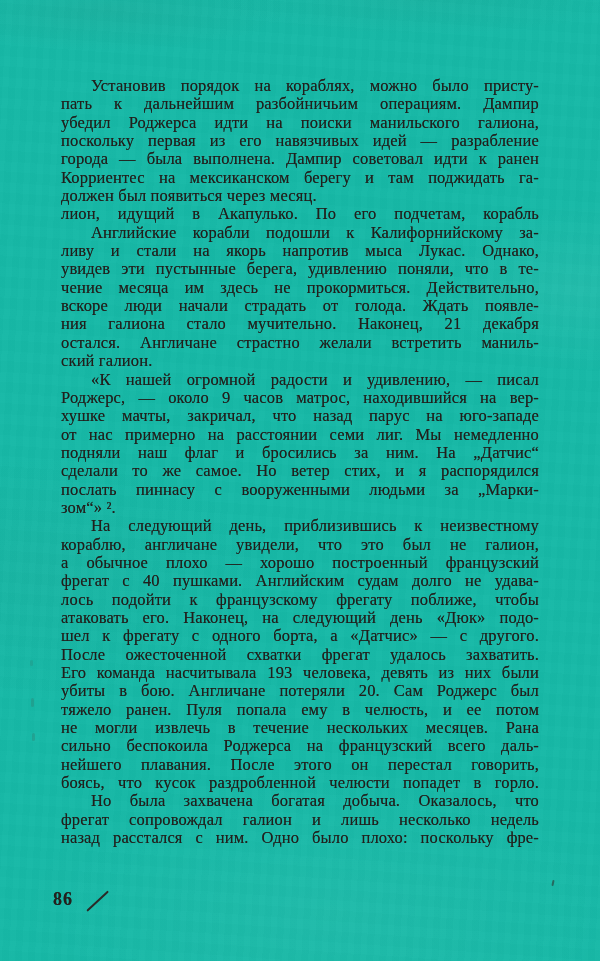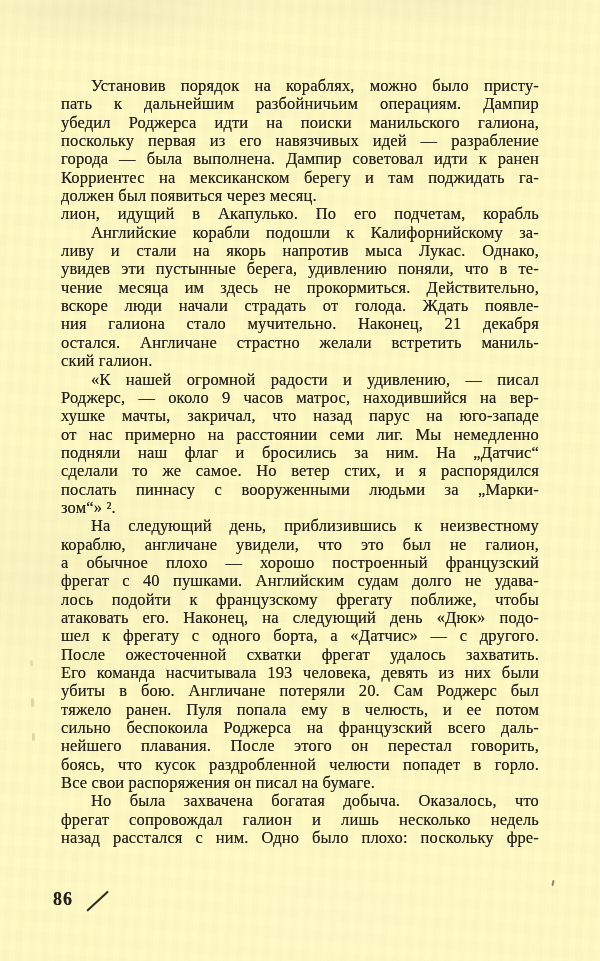--- a/index.html
+++ b/index.html
@@ -10,21 +10,21 @@
     width: 600px;
     height: 961px;
     background: #e9e7e3;
     font-family: "Liberation Serif", "DejaVu Serif", serif;
     overflow: hidden;
   }
   .page {
     position: relative;
     width: 600px;
     height: 961px;
-    background: #fef9c3;
+    background: #14b8a6;
     overflow: hidden;
   }
   
   .page::before {
     content: "";
     position: absolute;
     inset: 0;
     background:
       radial-gradient(ellipse 260px 60px at 18% 1%, rgba(90,85,78,0.07), transparent 70%),
       radial-gradient(ellipse 300px 50px at 70% 0%, rgba(90,85,78,0.05), transparent 70%),
@@ -153,24 +153,24 @@
       <div class="line">кораблю, англичане увидели, что это был не галион,</div>
       <div class="line">а обычное плохо — хорошо построенный французский</div>
       <div class="line">фрегат с 40 пушками. Английским судам долго не удава-</div>
       <div class="line">лось подойти к французскому фрегату поближе, чтобы</div>
       <div class="line">атаковать его. Наконец, на следующий день «Дюк» подо-</div>
       <div class="line">шел к фрегату с одного борта, а «Датчис» — с другого.</div>
       <div class="line">После ожесточенной схватки фрегат удалось захватить.</div>
       <div class="line">Его команда насчитывала 193 человека, девять из них были</div>
       <div class="line">убиты в бою. Англичане потеряли 20. Сам Роджерс был</div>
       <div class="line">тяжело ранен. Пуля попала ему в челюсть, и ее потом</div>
+      <div class="line">не могли извлечь в течение нескольких месяцев. Рана</div>
       <div class="line">сильно беспокоила Роджерса на французский всего даль-</div>
       <div class="line">нейшего плавания. После этого он перестал говорить,</div>
       <div class="line">боясь, что кусок раздробленной челюсти попадет в горло.</div>
-      <div class="line end">Все свои распоряжения он писал на бумаге.</div>
     </div>
 
     <div class="para">
       <div class="line indent">Но была захвачена богатая добыча. Оказалось, что</div>
       <div class="line">фрегат сопровождал галион и лишь несколько недель</div>
       <div class="line">назад расстался с ним. Одно было плохо: поскольку фре-</div>
     </div>
 
   </div>
 

